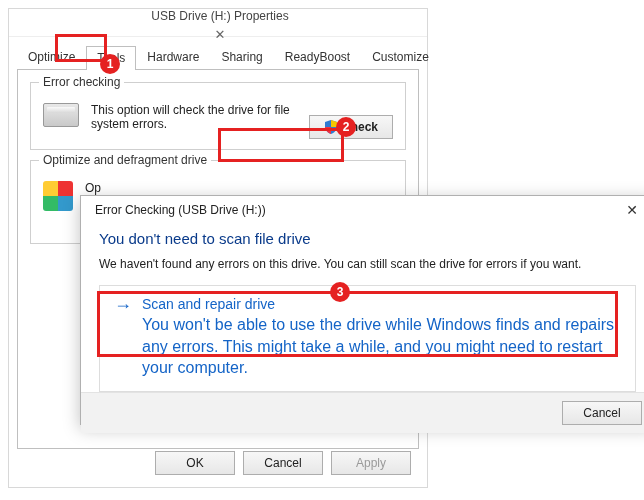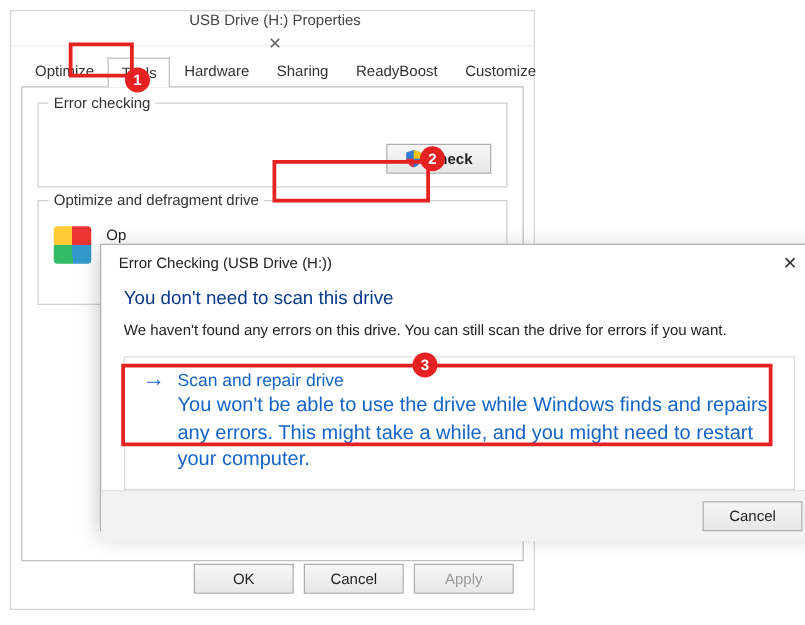--- a/index.html
+++ b/index.html
@@ -192,20 +192,24 @@
     <div class="tab active">Tools</div>
     <div class="tab">Hardware</div>
     <div class="tab">Sharing</div>
     <div class="tab">ReadyBoost</div>
     <div class="tab">Customize</div>
   </div>
 
   <div class="tab-body">
     <div class="groupbox" style="height:68px">
       <span class="groupbox-title">Error checking</span>
+      <div class="group-row">
+        <div class="drive-icon"></div>
+        <div class="group-text">This option will check the drive for file system errors.</div>
+      </div>
       <button class="win-button check-button">
         <span class="shield-icon">
           <svg width="14" height="14" viewBox="0 0 14 14">
               <path d="M7 0 L13 2 V7 C13 10 10 13 7 14 C4 13 1 10 1 7 V2 Z" fill="#2e7ad1"></path>
               <path d="M7 0 L13 2 V7 L7 7 Z" fill="#f6c500"></path>
               <path d="M7 7 L7 14 C4 13 1 10 1 7 Z" fill="#e34"></path>
             </svg>
         </span>
         <span>Check</span>
       </button>
@@ -227,21 +231,21 @@
     <button class="win-button disabled">Apply</button>
   </div>
 </div>
 
 <div class="dialog">
   <div class="dialog-titlebar">
     <span class="title">Error Checking (USB Drive (H:))</span>
     <span class="dialog-close">✕</span>
   </div>
   <div class="dialog-body">
-    <div class="dialog-heading">You don't need to scan this drive</div>
+    <div class="dialog-heading">You don't need to scan file drive</div>
     <div class="dialog-sub">We haven't found any errors on this drive. You can still scan the drive for errors if you want.</div>
     <div class="scan-row">
       <div class="scan-arrow">→</div>
       <div class="scan-texts">
         <div class="scan-title">Scan and repair drive</div>
         <div class="scan-desc">You won't be able to use the drive while Windows finds and repairs any errors. This might take a while, and you might need to restart your computer.</div>
       </div>
     </div>
   </div>
   <div class="dialog-footer">

